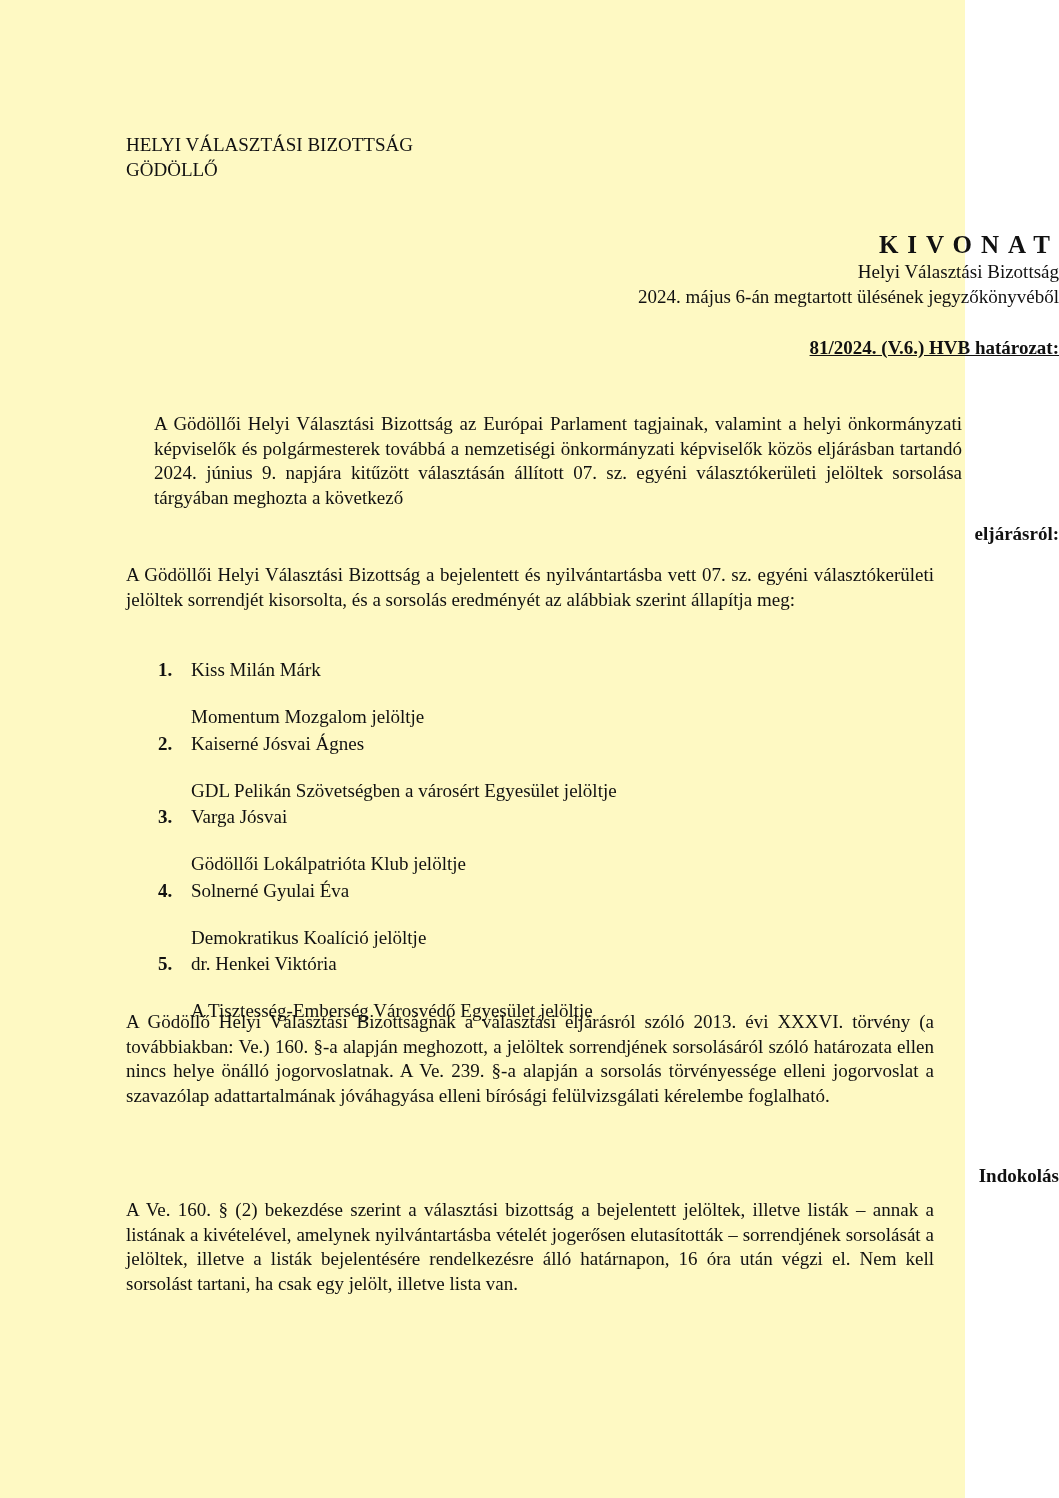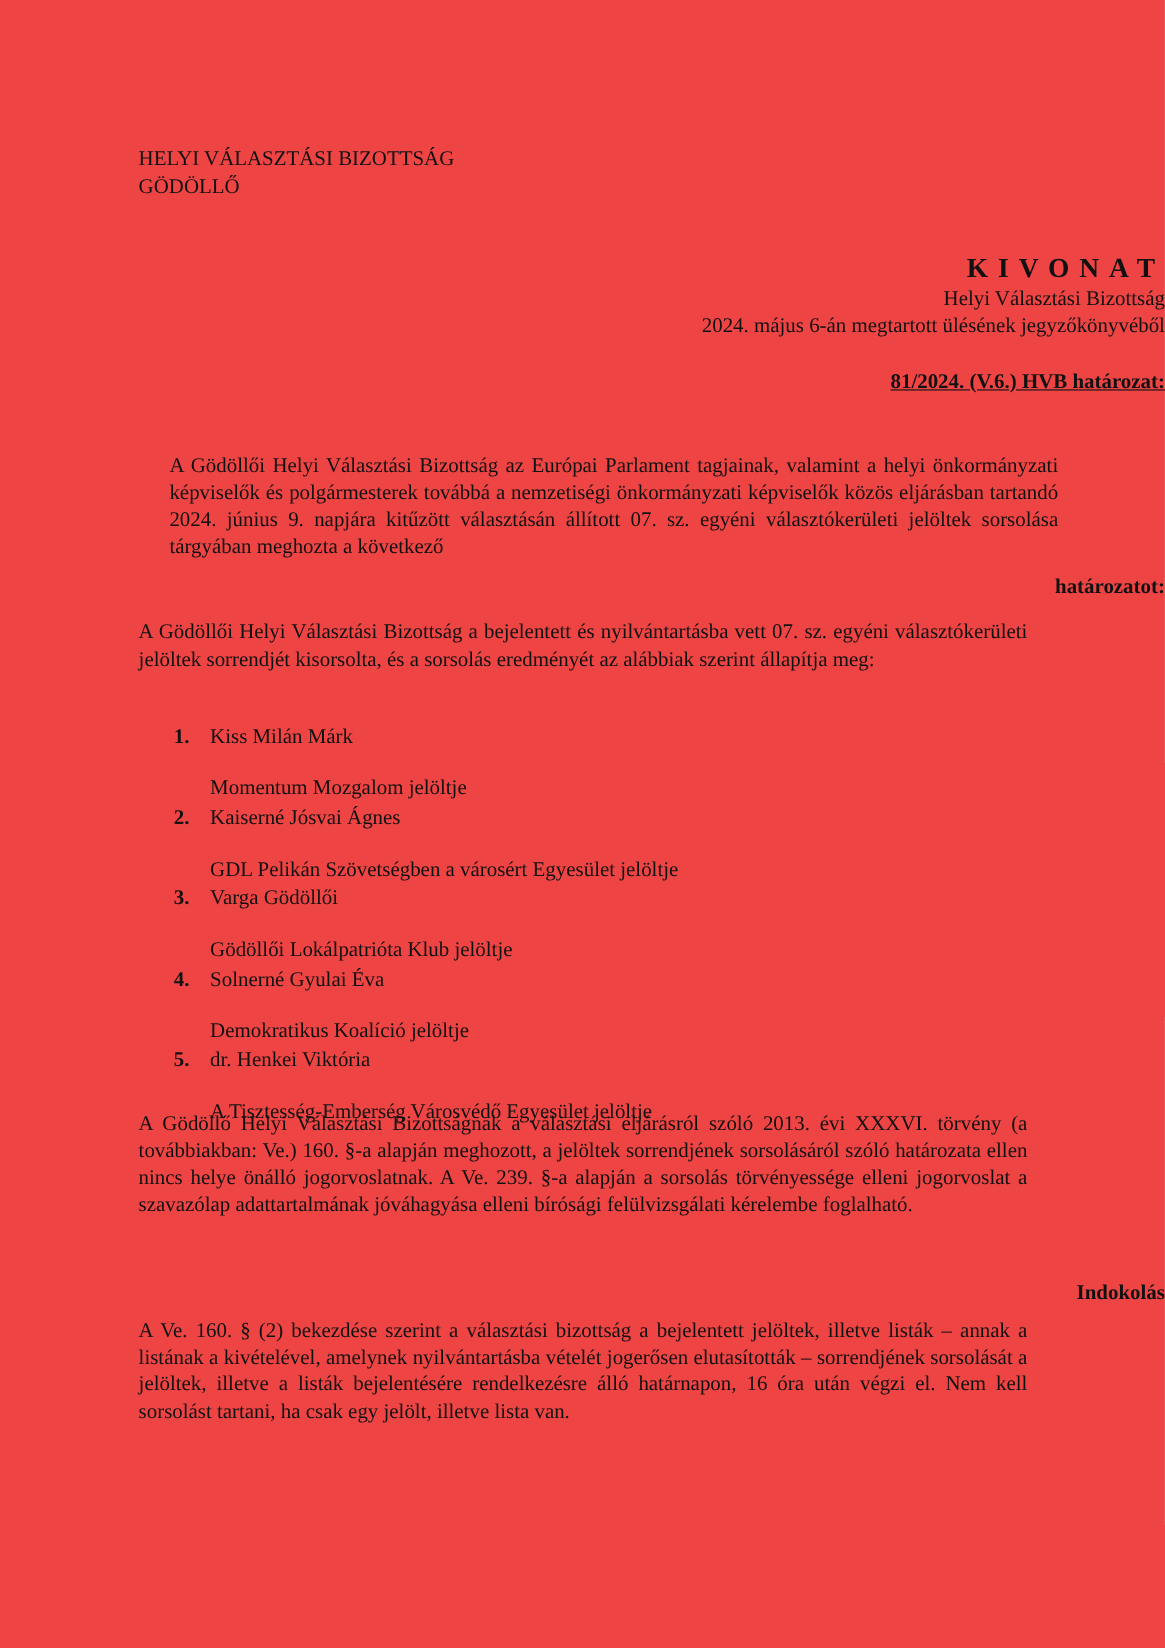--- a/index.html
+++ b/index.html
@@ -1,21 +1,21 @@
 <!DOCTYPE html>
 <html><head>
   <meta charset="utf-8">
   <style>
     html, body { margin: 0; padding: 0; background: #ffffff; }
     body {
       width: 1059px; height: 1498px; position: relative; overflow: hidden;
       font-family: "Liberation Serif", "DejaVu Serif", serif;
       color: #111111;
     }
-    .page { position: absolute; left: 0; top: 0; width: 1059px; height: 1498px; background: #ef4444; }
+    .page { position: absolute; left: 0; top: 0; width: 965px; height: 1498px; background: #fef9c3; }
     .header { position: absolute; left: 126px; top: 132px; font-size: 19px; line-height: 25px; }
     .header div { white-space: nowrap; }
     .center { position: absolute; left: 0; width: 1059px; text-align: right; }
     .title { top: 231px; font-size: 25px; font-weight: bold; letter-spacing: 9px; line-height: 28px; }
     .subtitle { top: 259px; font-size: 19px; line-height: 25px; }
     .resolution-no { top: 336px; font-size: 19px; font-weight: bold; text-decoration: underline; line-height: 24px; }
     .para {
       position: absolute; left: 126px; width: 808px; font-size: 19px; line-height: 24.6px;
       text-align: justify; text-align-last: left;
     }
@@ -45,38 +45,38 @@
   <div class="center title">KIVONAT</div>
   <div class="center subtitle">
     <div>Helyi Választási Bizottság</div>
     <div>2024. május 6-án megtartott ülésének jegyzőkönyvéből</div>
   </div>
 
   <div class="center resolution-no">81/2024. (V.6.) HVB határozat:</div>
 
   <div class="para p1">A Gödöllői Helyi Választási Bizottság az Európai Parlament tagjainak, valamint a helyi önkormányzati képviselők és polgármesterek továbbá a nemzetiségi önkormányzati képviselők közös eljárásban tartandó 2024. június 9. napjára kitűzött választásán állított 07. sz. egyéni választókerületi jelöltek sorsolása tárgyában meghozta a következő</div>
 
-  <div class="center section-head h-hatarozat">határozatot:</div>
+  <div class="center section-head h-hatarozat">eljárásról:</div>
 
   <div class="para p2">A Gödöllői Helyi Választási Bizottság a bejelentett és nyilvántartásba vett 07. sz. egyéni választókerületi jelöltek sorrendjét kisorsolta, és a sorsolás eredményét az alábbiak szerint állapítja meg:</div>
 
   <div class="list">
     <div class="list-item">
       <span class="list-num">1.</span>
       <span class="list-name">Kiss Milán Márk</span>
       <span class="list-party">Momentum Mozgalom jelöltje</span>
     </div>
     <div class="list-item">
       <span class="list-num">2.</span>
       <span class="list-name">Kaiserné Jósvai Ágnes</span>
       <span class="list-party">GDL Pelikán Szövetségben a városért Egyesület jelöltje</span>
     </div>
     <div class="list-item">
       <span class="list-num">3.</span>
-      <span class="list-name">Varga Gödöllői</span>
+      <span class="list-name">Varga Jósvai</span>
       <span class="list-party">Gödöllői Lokálpatrióta Klub jelöltje</span>
     </div>
     <div class="list-item">
       <span class="list-num">4.</span>
       <span class="list-name">Solnerné Gyulai Éva</span>
       <span class="list-party">Demokratikus Koalíció jelöltje</span>
     </div>
     <div class="list-item">
       <span class="list-num">5.</span>
       <span class="list-name">dr. Henkei Viktória</span>

